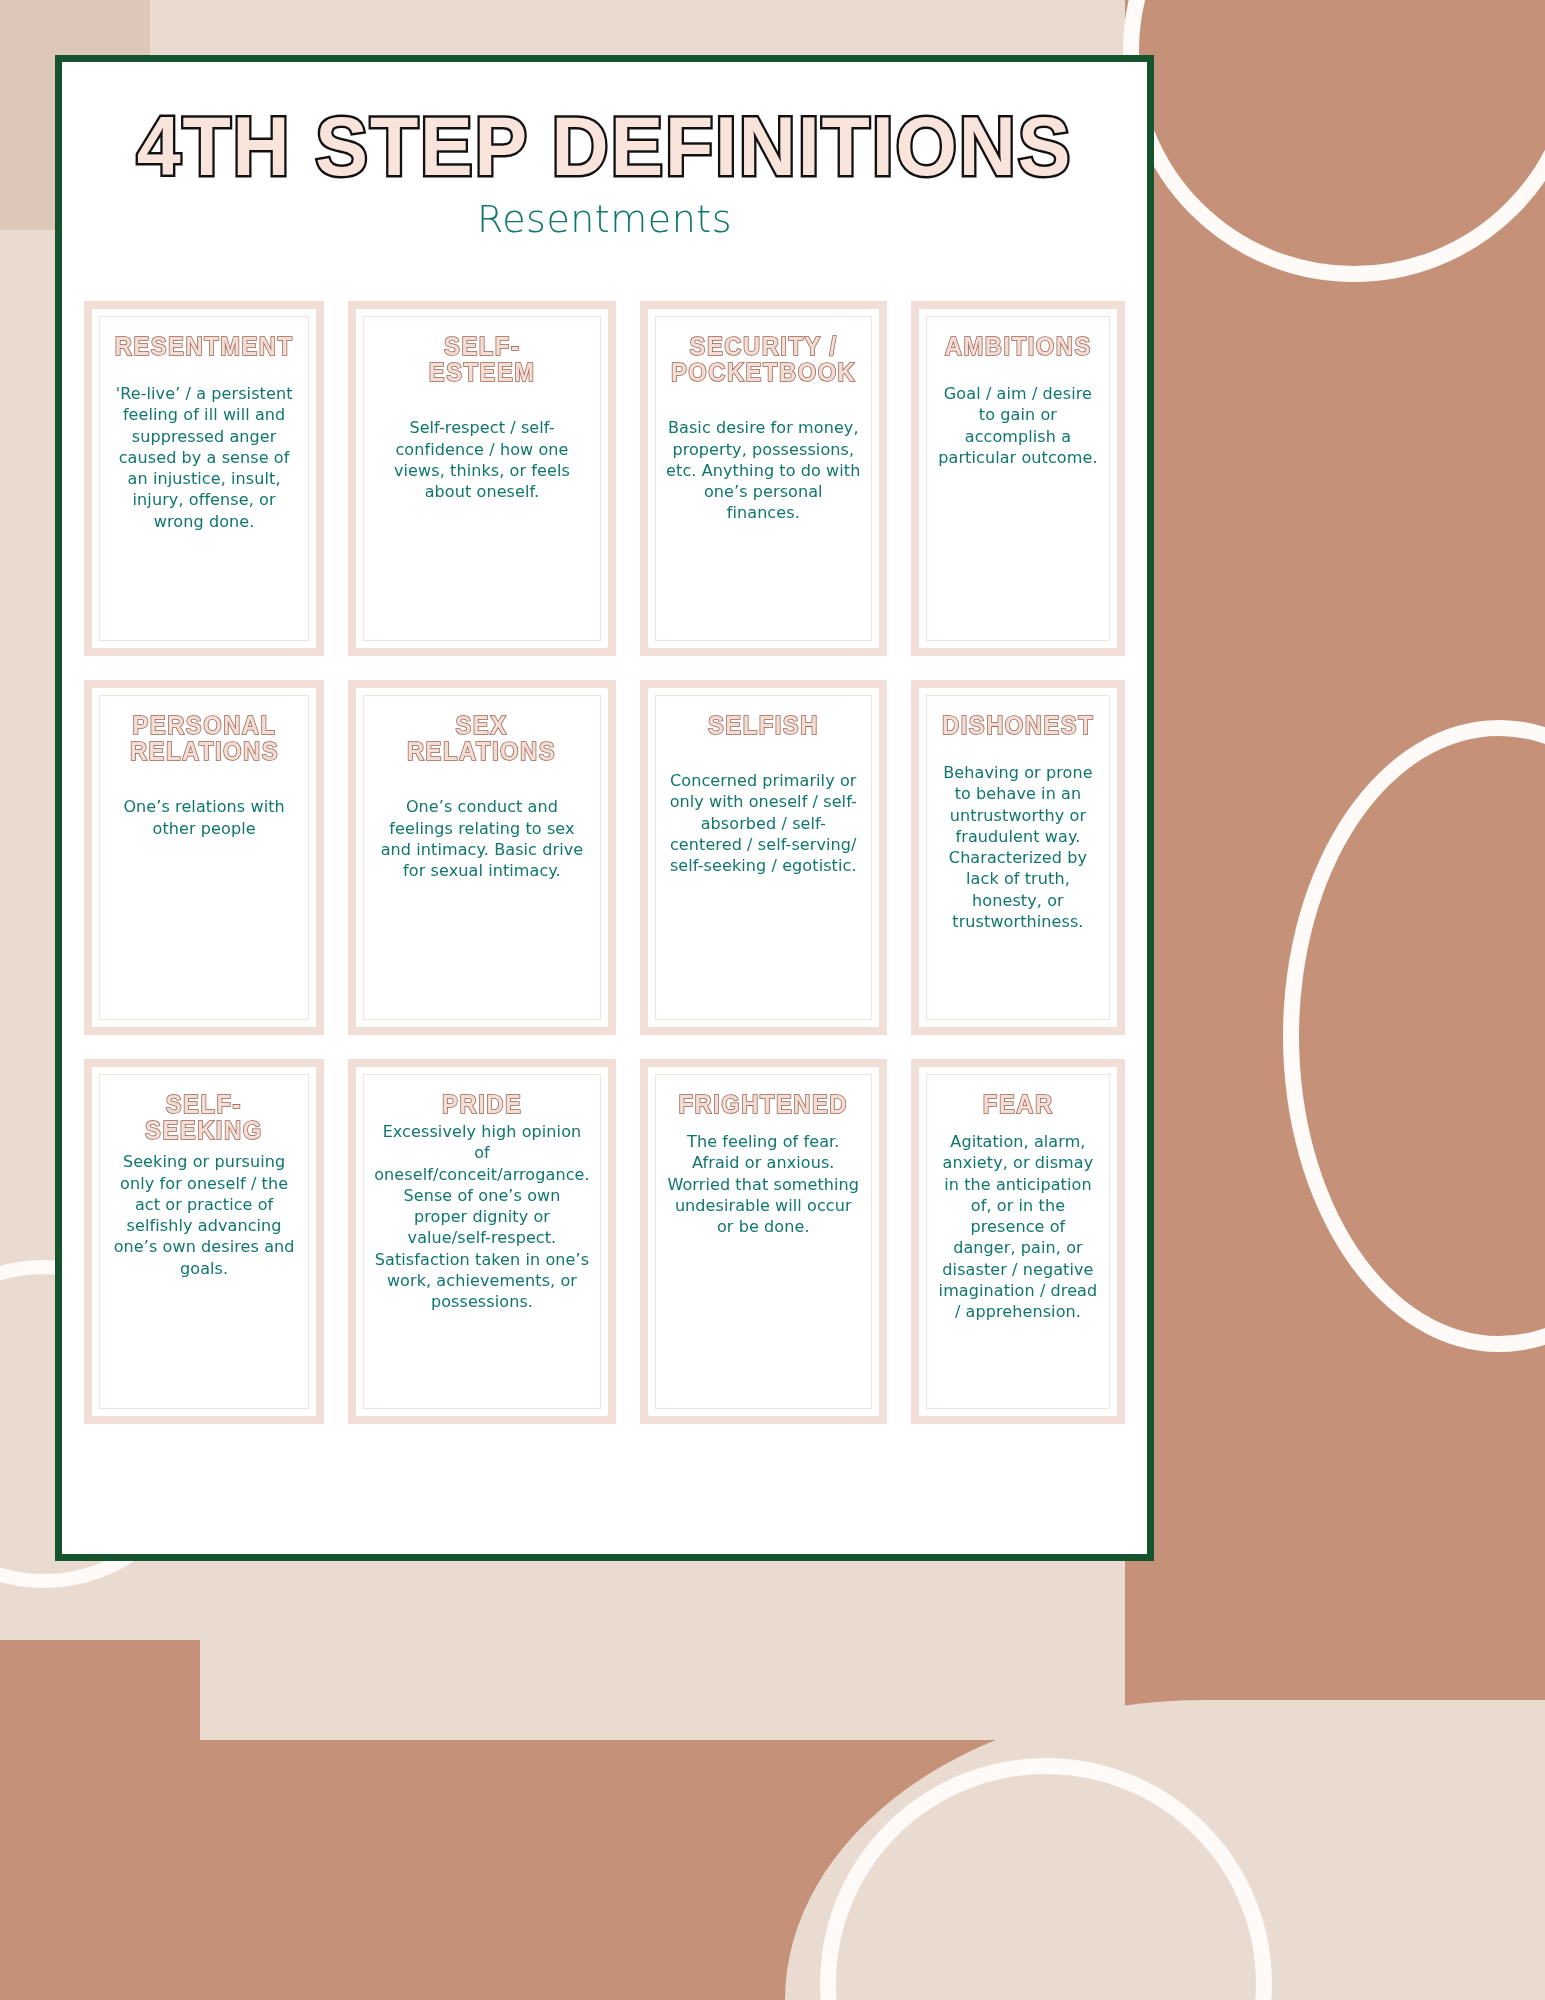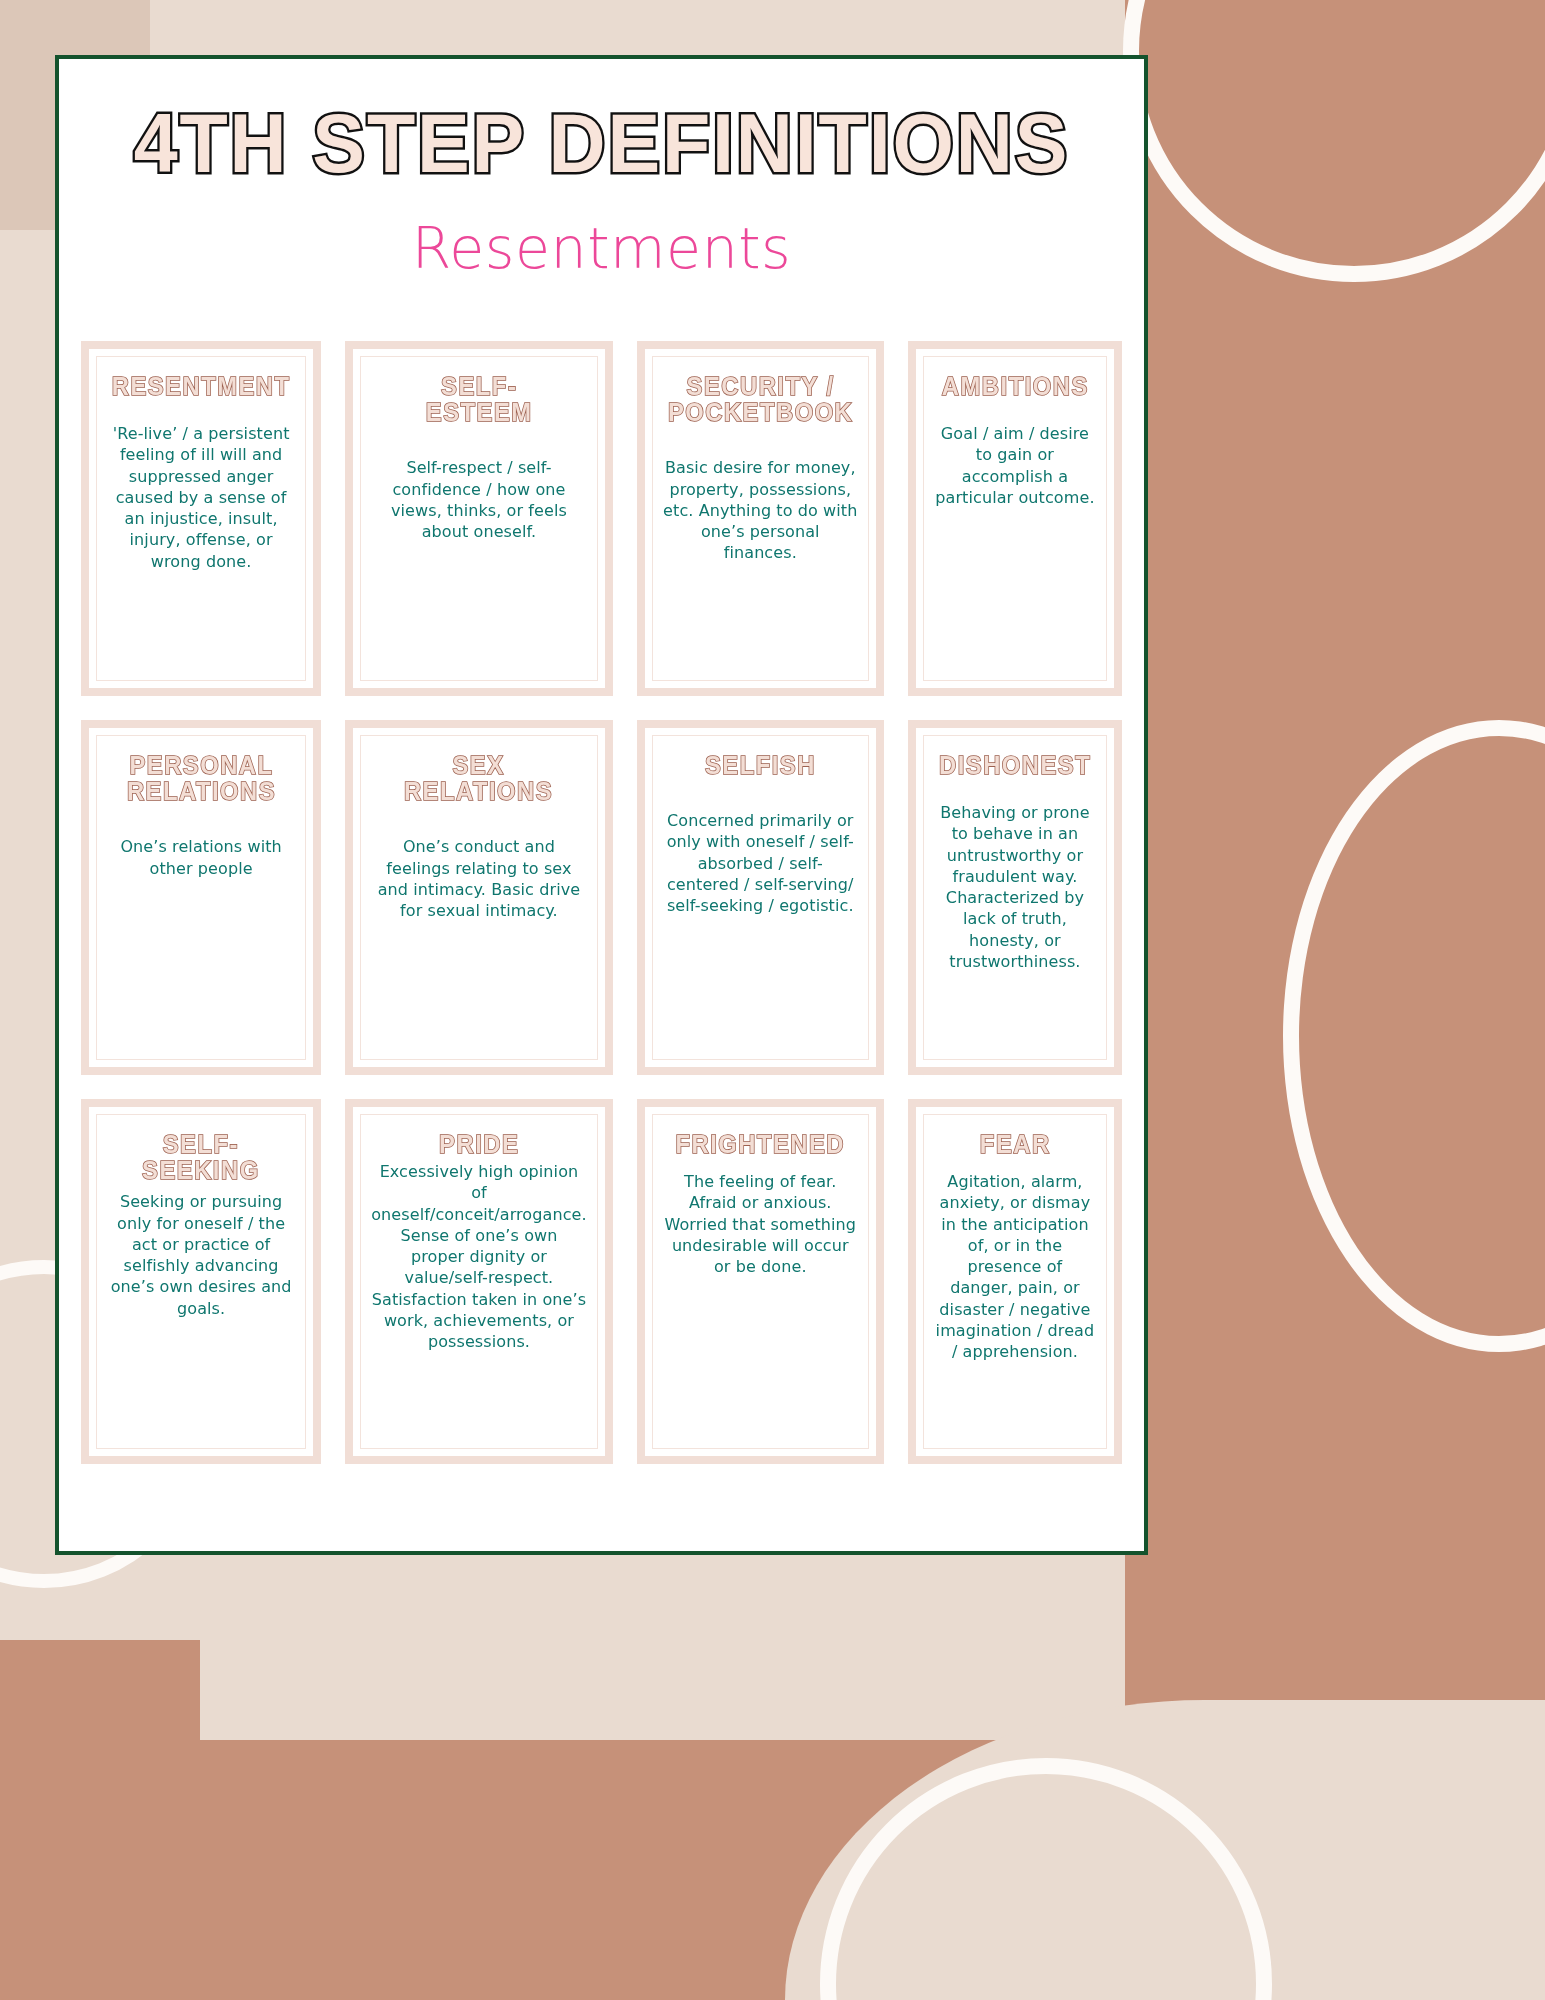--- a/index.html
+++ b/index.html
@@ -57,21 +57,21 @@
   .bg-notch{
     position:absolute;left:0;top:230px;width:150px;height:60px;
     background:#e9dbd0;
   }
 
   
   .page{
     position:absolute;left:55px;top:55px;
     width:1085px;height:1492px;
     background:#ffffff;
-    border:4px solid #14532d;
+    border:7px solid #14532d;
     box-sizing:content-box;
     overflow:hidden;
   }
 
   
   .title{
     text-align:center;
     margin-top:45px;
     font-family:"Liberation Sans", sans-serif;
     font-weight:700;
@@ -79,25 +79,25 @@
     line-height:0.95;
     letter-spacing:2px;
     color:#f8e4da;
     -webkit-text-stroke:5px #111111;
     paint-order:stroke fill;
     transform:scaleX(0.94);
     white-space:nowrap;
   }
   .subtitle{
     text-align:center;
-    margin-top:31px;
+    margin-top:10px;
     font-family:"DejaVu Sans", sans-serif;
     font-weight:300;
-    font-size:57px;
-    color:#ec4899;
+    font-size:38px;
+    color:#0f766e;
     letter-spacing:0.5px;
   }
 
   
   .grid{
     display:grid;
     grid-template-columns:repeat(4,1fr);
     gap:24px 24px;
     padding:12px 22px;
     margin-top:48px;

